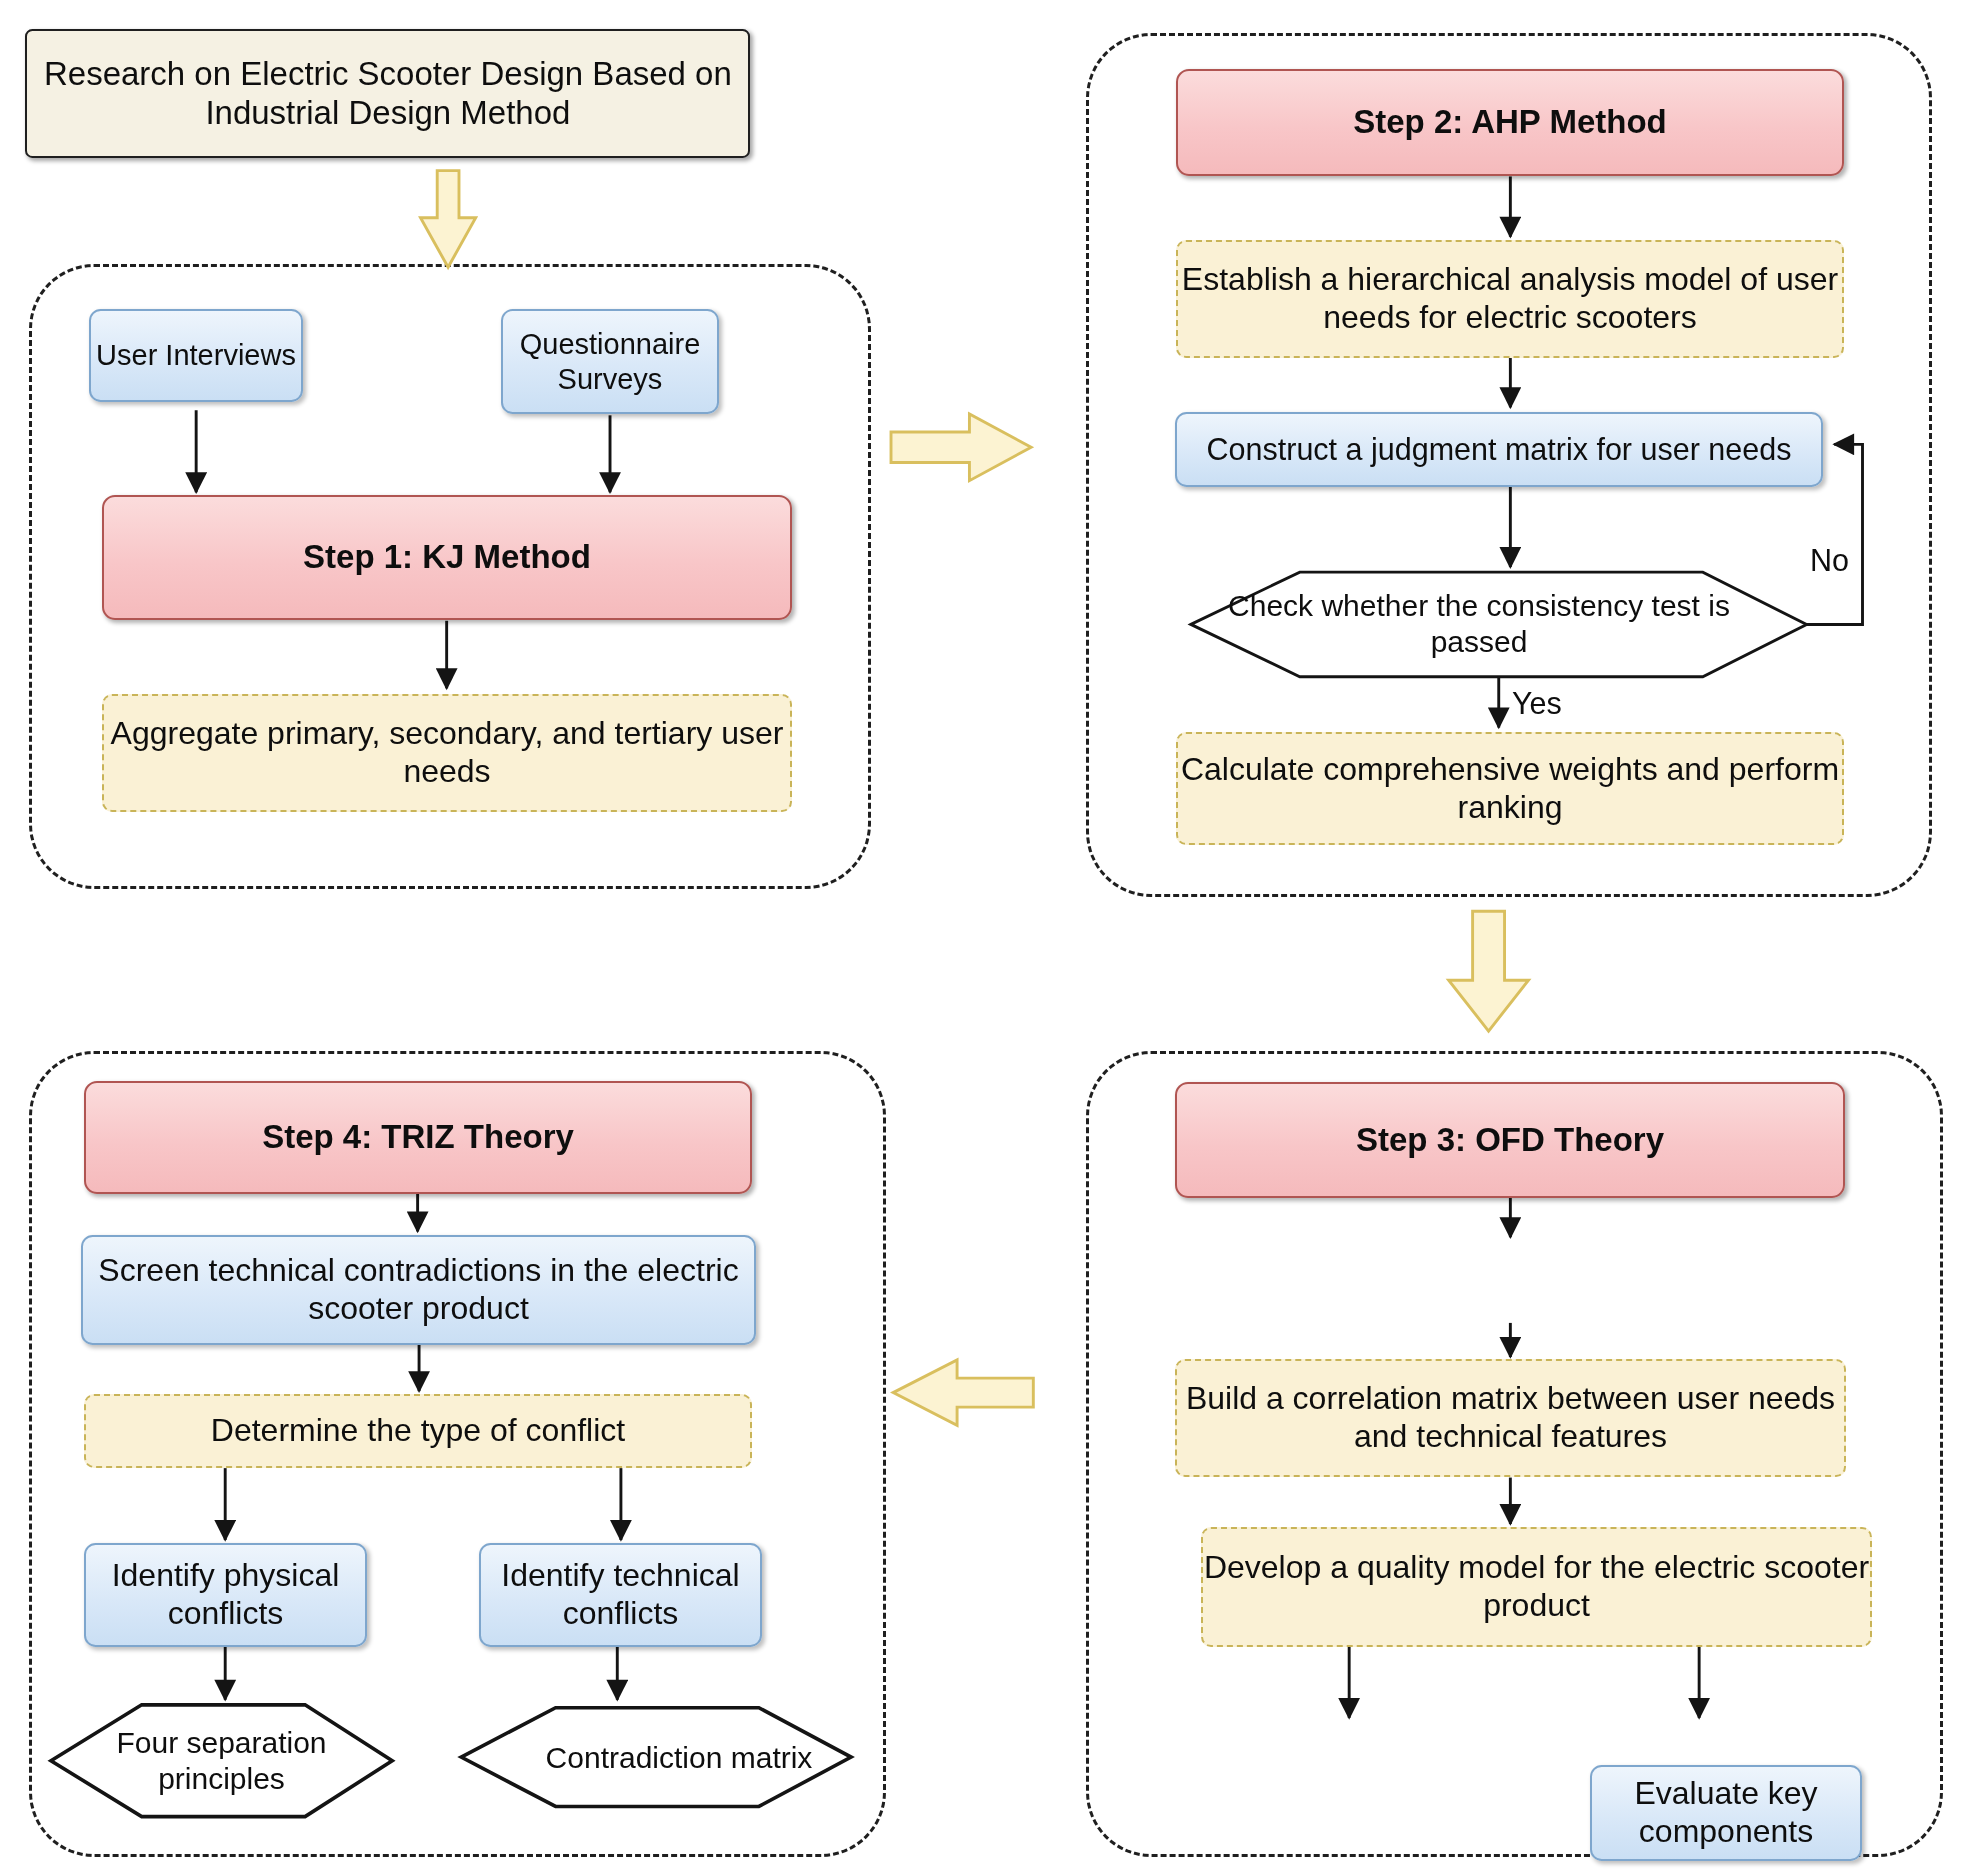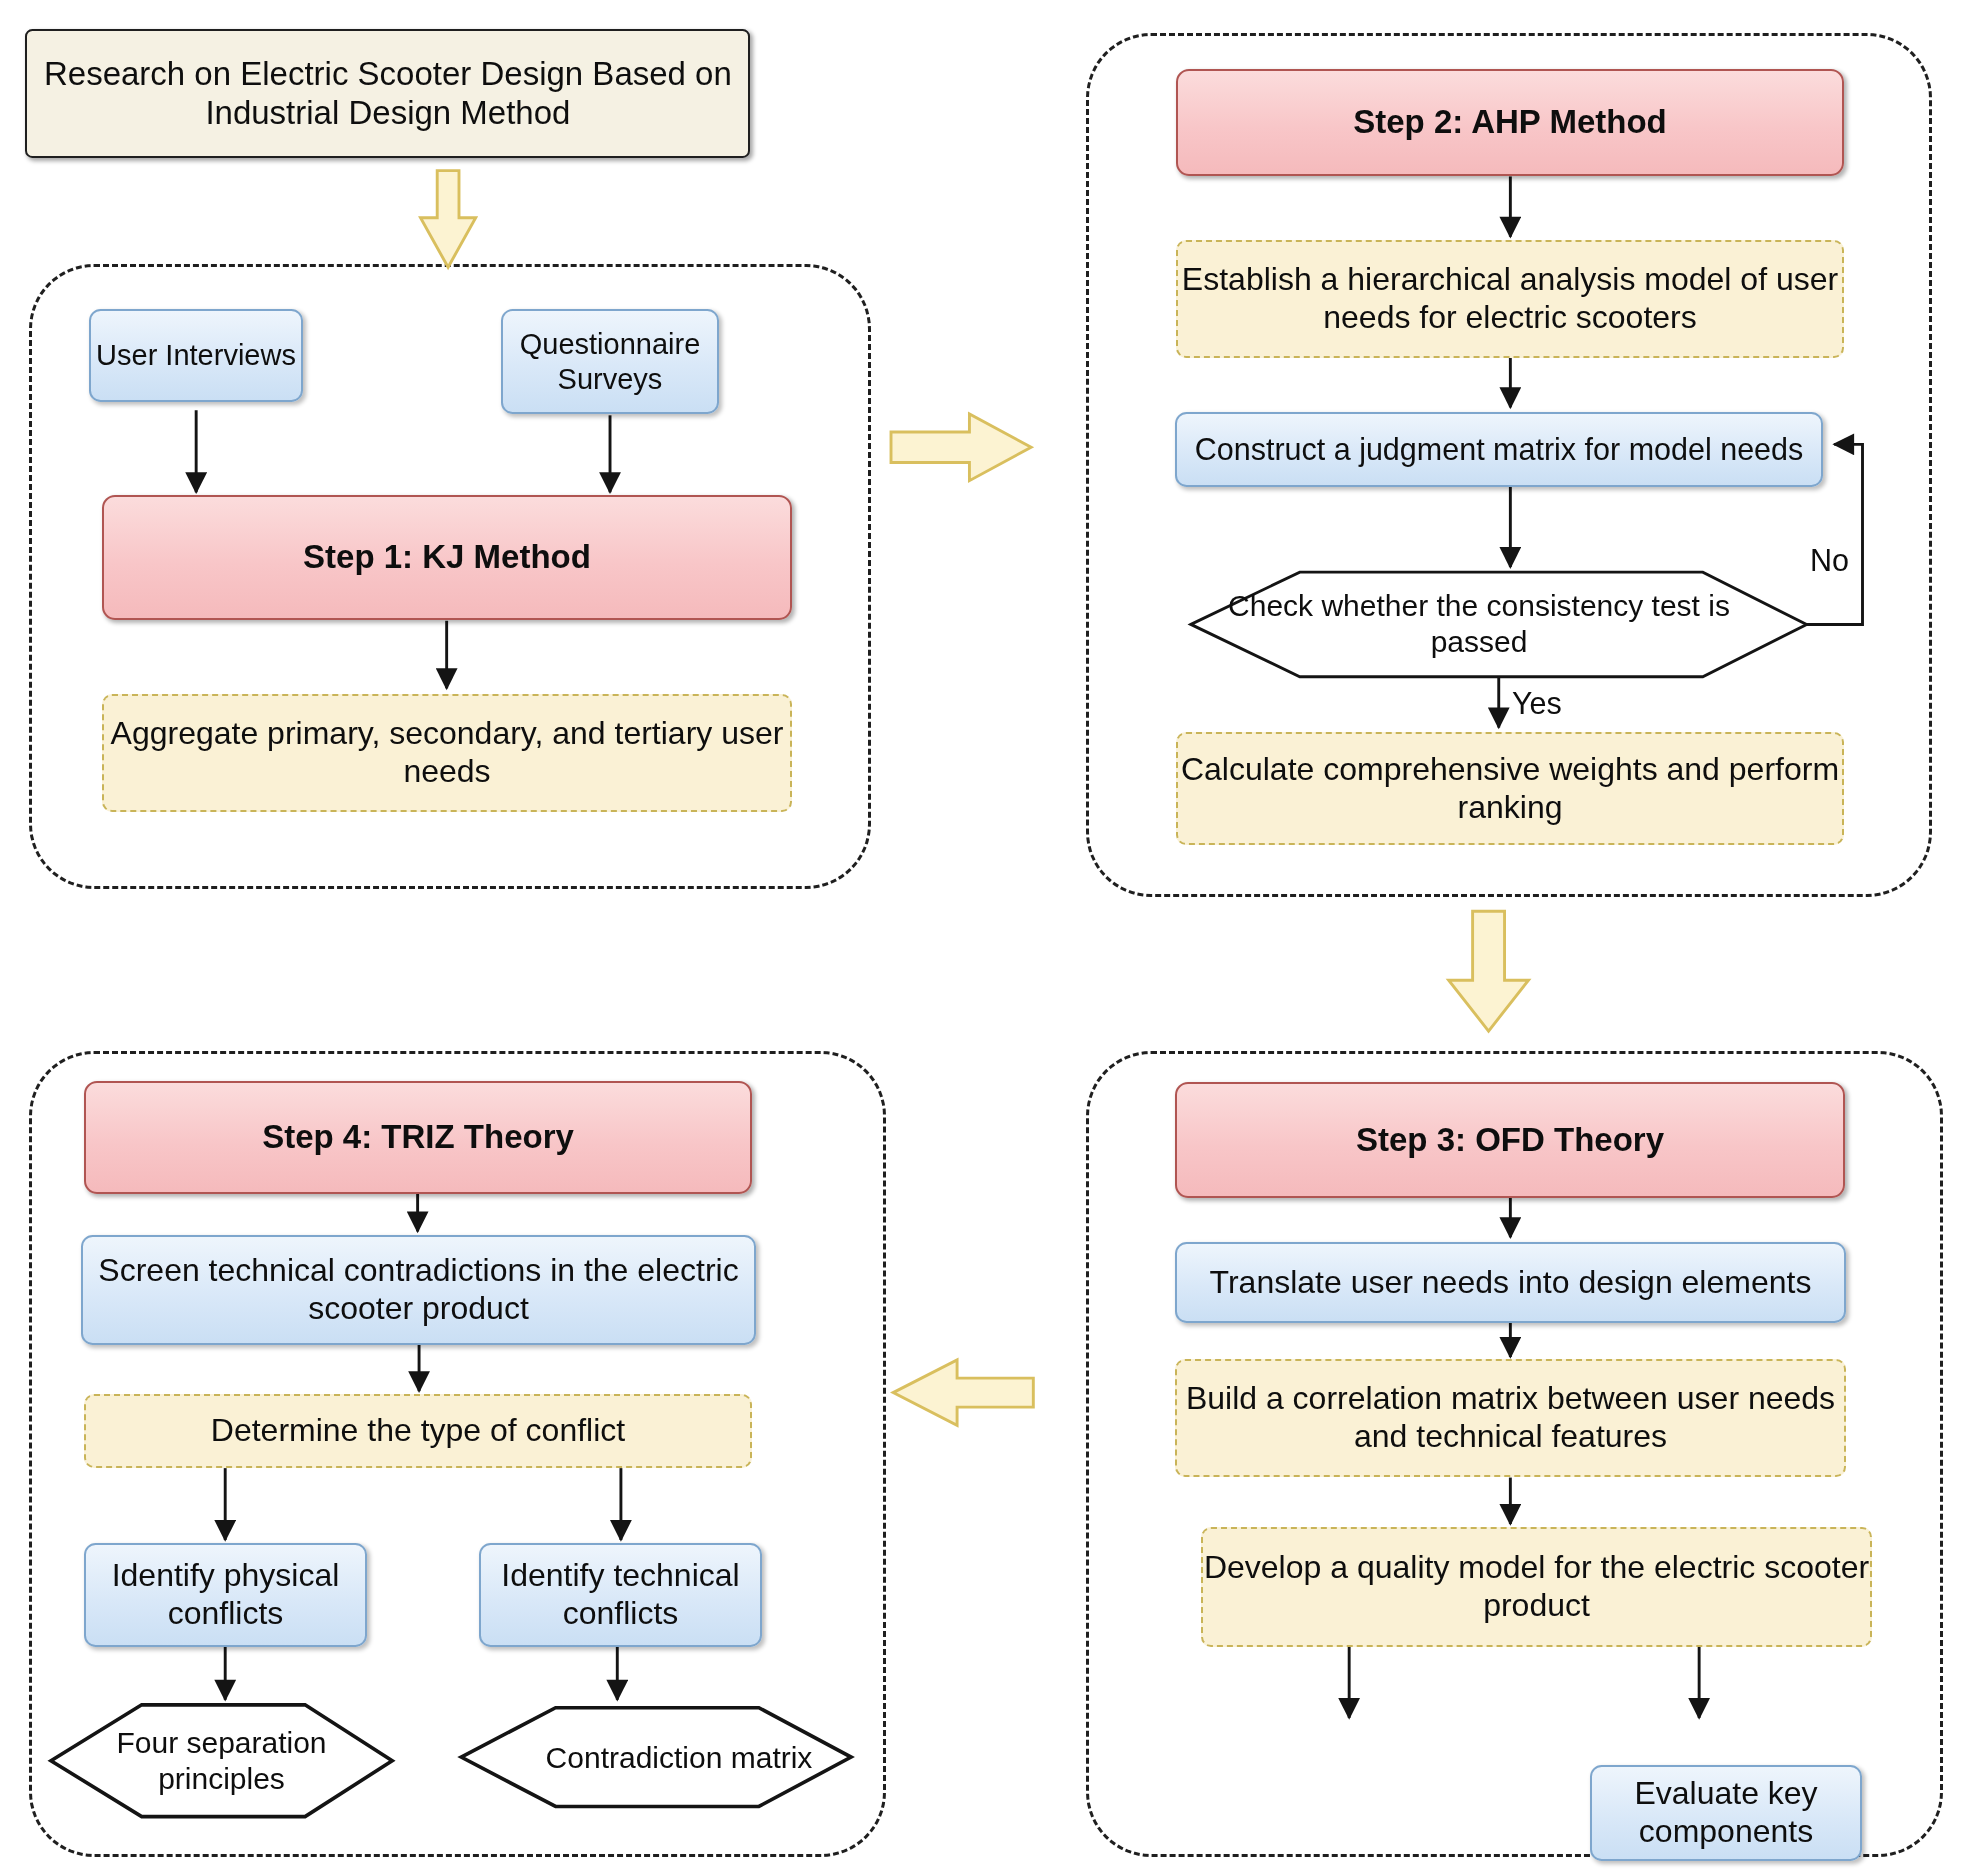--- a/index.html
+++ b/index.html
@@ -87,29 +87,28 @@
 
   <div class="abs group" style="left:29px;top:264px;width:842px;height:625px;"></div>
   <div class="abs box box-blue fs40" style="left:89px;top:309px;width:214px;height:93px;">User Interviews</div>
   <div class="abs box box-blue fs40" style="left:501px;top:309px;width:218px;height:105px;">Questionnaire Surveys</div>
   <div class="abs box box-red" style="left:102px;top:495px;width:690px;height:125px;">Step 1: KJ Method</div>
   <div class="abs box box-yellow" style="left:102px;top:694px;width:690px;height:118px;">Aggregate primary, secondary, and tertiary user needs</div>
 
   <div class="abs group" style="left:1086px;top:33px;width:846px;height:864px;"></div>
   <div class="abs box box-red" style="left:1176px;top:69px;width:668px;height:107px;">Step 2: AHP Method</div>
   <div class="abs box box-yellow" style="left:1176px;top:240px;width:668px;height:118px;">Establish a hierarchical analysis model of user needs for electric scooters</div>
-  <div class="abs box box-blue fs42" style="left:1175px;top:412px;width:648px;height:75px;">Construct a judgment matrix for model needs</div>
+  <div class="abs box box-blue fs42" style="left:1175px;top:412px;width:648px;height:75px;">Construct a judgment matrix for user needs</div>
   <div class="abs hex-label" style="left:1214px;top:577px;width:530px;height:94px;">Check whether the consistency test is passed</div>
   <div class="abs flow-label" style="left:1810px;top:543px;width:65px;height:40px;">No</div>
   <div class="abs flow-label" style="left:1512px;top:686px;width:80px;height:44px;">Yes</div>
   <div class="abs box box-yellow" style="left:1176px;top:732px;width:668px;height:113px;">Calculate comprehensive weights and perform ranking</div>
 
   <div class="abs group" style="left:1086px;top:1051px;width:857px;height:806px;"></div>
   <div class="abs box box-red" style="left:1175px;top:1082px;width:670px;height:116px;">Step 3: OFD Theory</div>
-  <div class="abs box box-blue" style="left:1175px;top:1242px;width:671px;height:81px;">Translate user needs into design elements</div>
   <div class="abs box box-yellow" style="left:1175px;top:1359px;width:671px;height:118px;">Build a correlation matrix between user needs and technical features</div>
   <div class="abs box box-yellow" style="left:1201px;top:1527px;width:671px;height:120px;">Develop a quality model for the electric scooter product</div>
   <div class="abs box box-blue" style="left:1590px;top:1765px;width:272px;height:96px;">Evaluate key components</div>
 
   <div class="abs group" style="left:29px;top:1051px;width:857px;height:806px;"></div>
   <div class="abs box box-red" style="left:84px;top:1081px;width:668px;height:113px;">Step 4: TRIZ Theory</div>
   <div class="abs box box-blue" style="left:81px;top:1235px;width:675px;height:110px;">Screen technical contradictions in the electric scooter product</div>
   <div class="abs box box-yellow" style="left:84px;top:1394px;width:668px;height:74px;">Determine the type of conflict</div>
   <div class="abs box box-blue" style="left:84px;top:1543px;width:283px;height:104px;">Identify physical conflicts</div>
   <div class="abs box box-blue" style="left:479px;top:1543px;width:283px;height:104px;">Identify technical conflicts</div>

